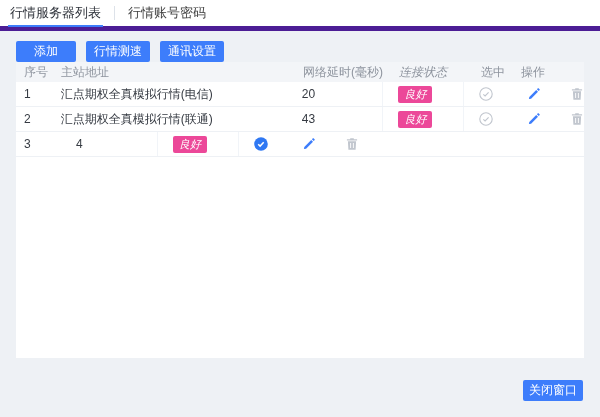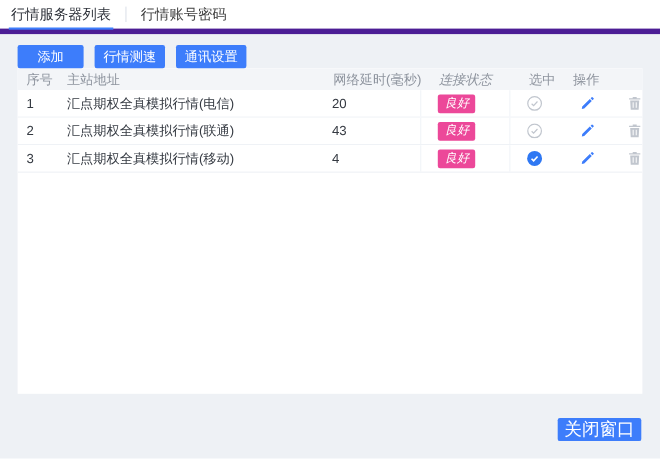--- a/index.html
+++ b/index.html
@@ -62,21 +62,21 @@
   .checkwrap{display:inline-flex;width:14px;height:14px;}
   .icon-btn{
     display:inline-flex;width:14px;height:14px;cursor:pointer;
   }
   .icon-btn.edit{margin-left:8px;}
   .icon-btn.del{margin-left:29px;}
   
   .close-btn{
     position:absolute;right:17px;bottom:16px;height:21px;line-height:21px;
     background:#3D7DFB;color:#fff;border:none;border-radius:2px;
-    font-size:16px;padding:0 6px;font-family:inherit;cursor:pointer;
+    font-size:12px;padding:0 6px;font-family:inherit;cursor:pointer;
   }
 </style>
 </head>
 <body>
 
 <div class="window">
 
   <div class="tabbar">
     <div class="tab active">
       <span>行情服务器列表</span>
@@ -160,21 +160,20 @@
             <svg viewBox="0 0 14 14" width="14" height="14">
                 <path fill="#C1C6CE" d="M5.2 1.2h3.6v1.1h3.3v1.1H1.9V2.3h3.3V1.2zM2.9 4.3h8.2l-.5 8.5H3.4l-.5-8.5z"></path>
                 <path d="M5.6 6v5M8.4 6v5" stroke="#FFFFFF" stroke-width="0.9"></path>
               </svg>
           </span>
         </div>
       </div>
 
       <div class="tr">
         <div class="td c1">3</div>
-        <div class="td c2">汇点期权全真模拟行情(移动)</div>
         <div class="td c3">4</div>
         <div class="td c4">
           <span class="badge">良好</span>
         </div>
         <div class="td c5">
           <span class="checkwrap">
             <svg viewBox="0 0 14 14" width="14" height="14">
                 <circle cx="7" cy="7" r="6.8" fill="#2F78F3"></circle>
                 <path d="M4.2 7.3l1.9 1.8 3.6-3.8" fill="none" stroke="#FFFFFF" stroke-width="1.5"></path>
               </svg>

